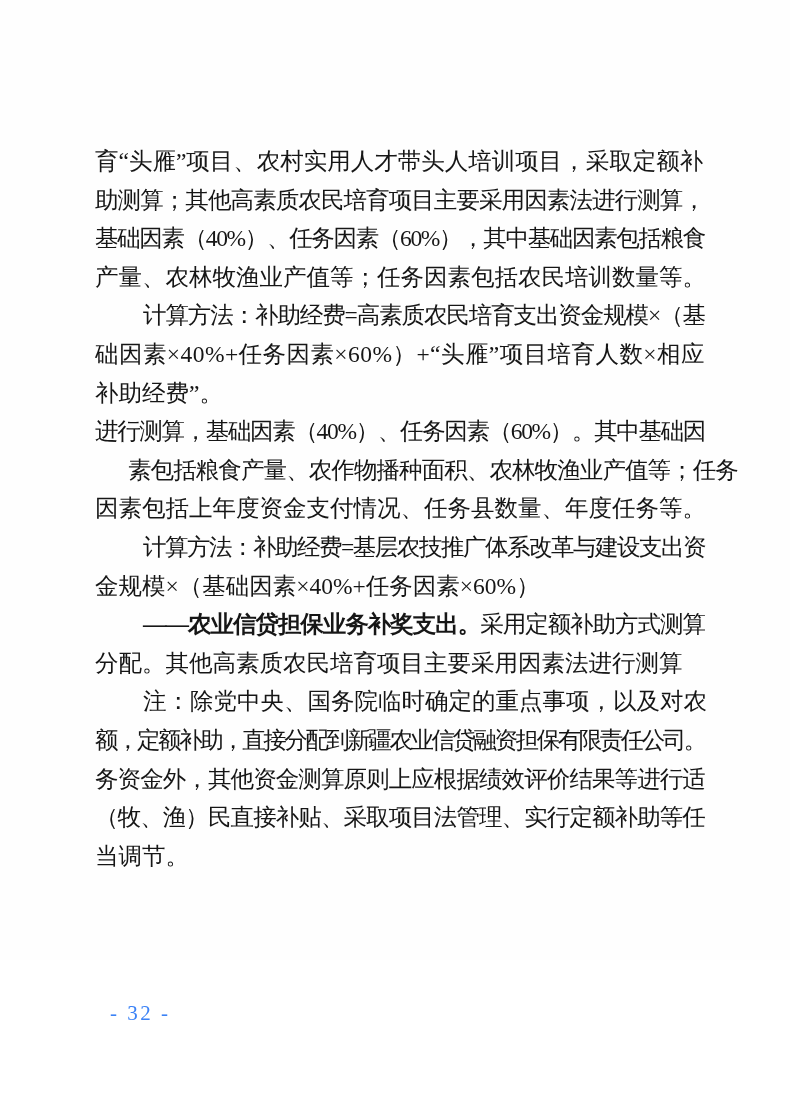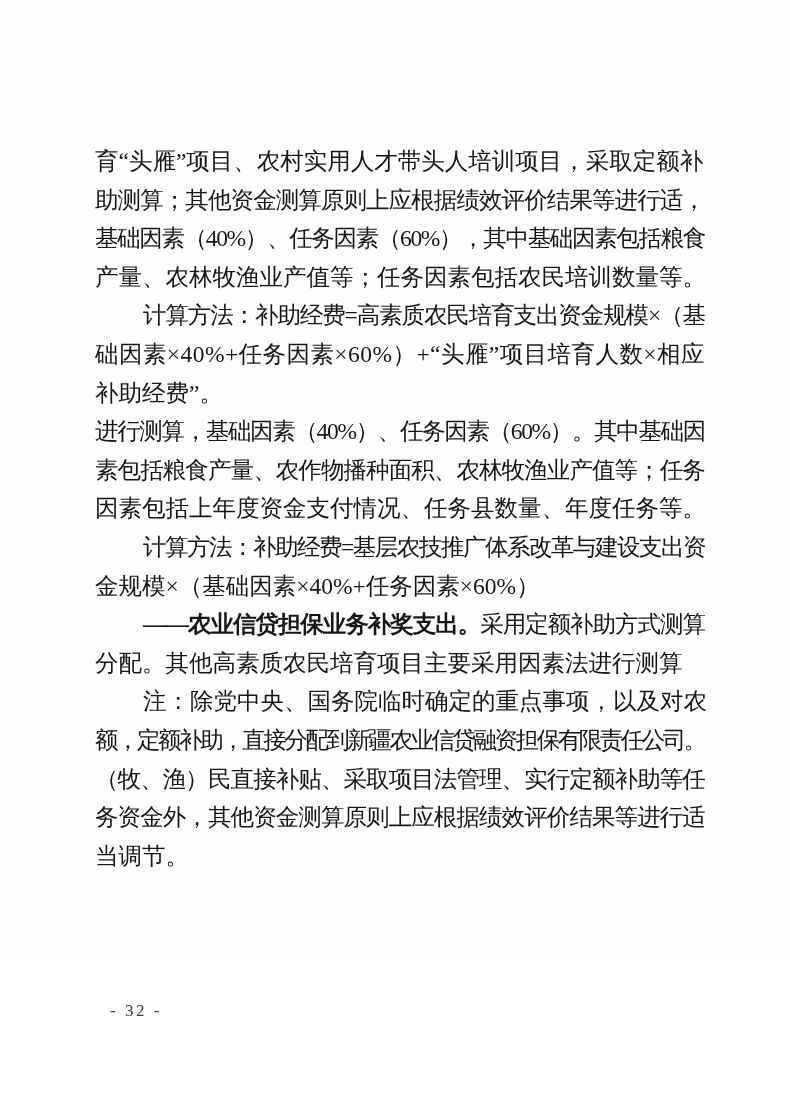--- a/index.html
+++ b/index.html
@@ -24,44 +24,44 @@
   }
   .line {
     white-space: nowrap;
     height: 38.6px;
   }
   .line.indent { padding-left: 48px; }
   .lead-bold { font-weight: bold; }
   .page-number {
     position: absolute;
     left: 110px; top: 1001px;
-    font-size: 17px;
+    font-size: 21px;
     letter-spacing: 2.5px;
-    color: #404040;
+    color: #3b82f6;
   }
 </style>
 </head>
 <body>
 
 <div class="page">
   <div class="text-block">
       <div class="line fill"><span class="content"><span>育“头雁”项目、农村实用人才带头人培训项目，采取定额补</span></span></div>
-      <div class="line fill" style="letter-spacing: -0.91px;"><span class="content"><span>助测算；其他资金测算原则上应根据绩效评价结果等进行适，</span></span></div>
+      <div class="line fill" style="letter-spacing: -0.91px;"><span class="content"><span>助测算；其他高素质农民培育项目主要采用因素法进行测算，</span></span></div>
       <div class="line fill" style="letter-spacing: -1.34px;"><span class="content"><span>基础因素（40%）、任务因素（60%），其中基础因素包括粮食</span></span></div>
       <div class="line"><span class="content"><span>产量、农林牧渔业产值等；任务因素包括农民培训数量等。</span></span></div>
       <div class="line indent fill" style="letter-spacing: -1.1px;"><span class="content"><span>计算方法：补助经费=高素质农民培育支出资金规模×（基</span></span></div>
       <div class="line fill" style="letter-spacing: 0.44px;"><span class="content"><span>础因素×40%+任务因素×60%）+“头雁”项目培育人数×相应</span></span></div>
       <div class="line"><span class="content"><span>补助经费”。</span></span></div>
       <div class="line fill" style="letter-spacing: -1.34px;"><span class="content"><span>进行测算，基础因素（40%）、任务因素（60%）。其中基础因</span></span></div>
-      <div class="line fill" style="letter-spacing: -0.91px;"><span class="content"><span>素包括粮食产量、农作物播种面积、农林牧渔业产值等；任务</span></span></div>
+      <div class="line fill" style="letter-spacing: -0.91px; margin-left: 33px;"><span class="content"><span>素包括粮食产量、农作物播种面积、农林牧渔业产值等；任务</span></span></div>
       <div class="line"><span class="content"><span>因素包括上年度资金支付情况、任务县数量、年度任务等。</span></span></div>
       <div class="line indent fill" style="letter-spacing: -1.49px;"><span class="content"><span>计算方法：补助经费=基层农技推广体系改革与建设支出资</span></span></div>
       <div class="line"><span class="content"><span>金规模×（基础因素×40%+任务因素×60%）</span></span></div>
       <div class="line indent fill" style="letter-spacing: -1.02px;"><span class="content"><span class="lead-bold">——农业信贷担保业务补奖支出。</span><span>采用定额补助方式测算</span></span></div>
       <div class="line fill"><span class="content"><span>分配。其他高素质农民培育项目主要采用因素法进行测算</span></span></div>
       <div class="line indent fill"><span class="content"><span>注：除党中央、国务院临时确定的重点事项，以及对农</span></span></div>
       <div class="line" style="letter-spacing: -2.47px;"><span class="content"><span>额，定额补助，直接分配到新疆农业信贷融资担保有限责任公司。</span></span></div>
+      <div class="line fill" style="letter-spacing: -0.91px;"><span class="content"><span>务资金外，其他资金测算原则上应根据绩效评价结果等进行适</span></span></div>
       <div class="line fill" style="letter-spacing: -0.91px;"><span class="content"><span>（牧、渔）民直接补贴、采取项目法管理、实行定额补助等任</span></span></div>
-      <div class="line fill" style="letter-spacing: -0.91px;"><span class="content"><span>务资金外，其他资金测算原则上应根据绩效评价结果等进行适</span></span></div>
       <div class="line"><span class="content"><span>当调节。</span></span></div>
     </div>
   <div class="page-number">- 32 -</div>
 </div>
 
 </body></html>

